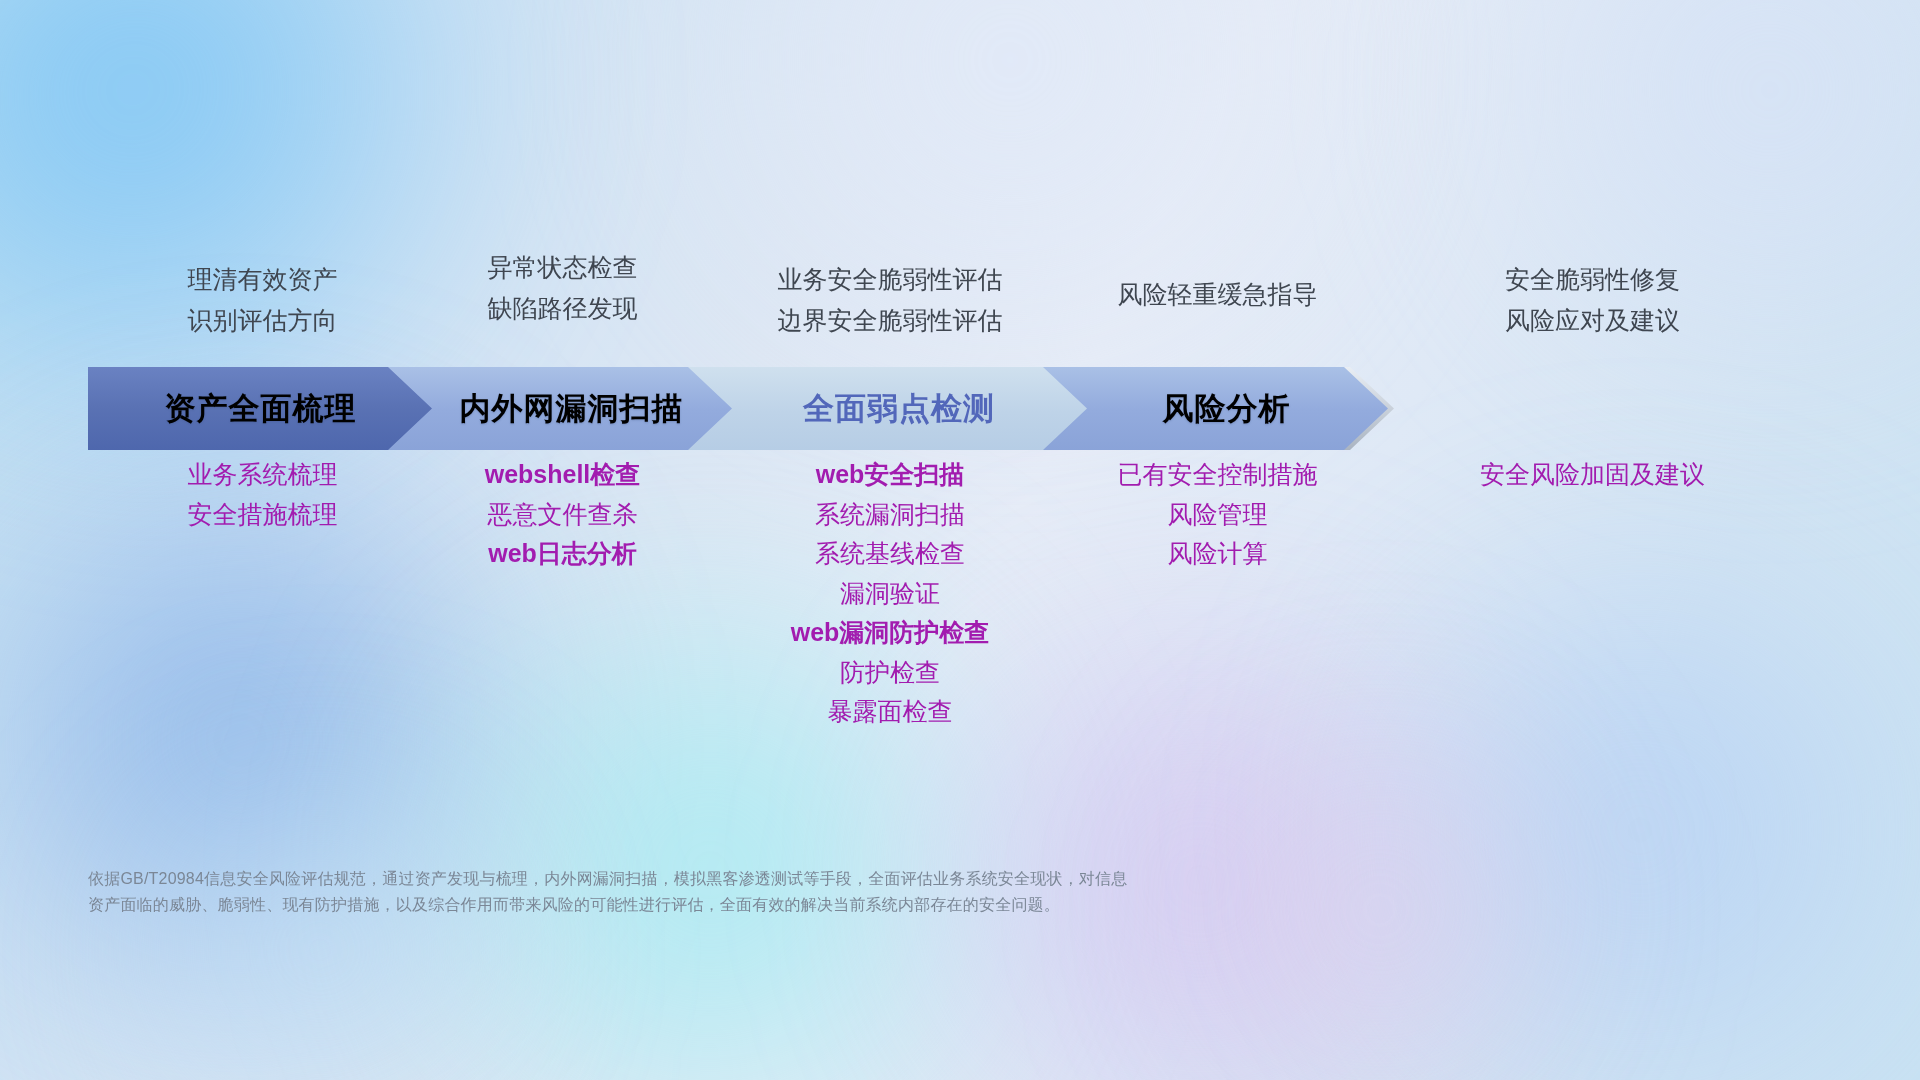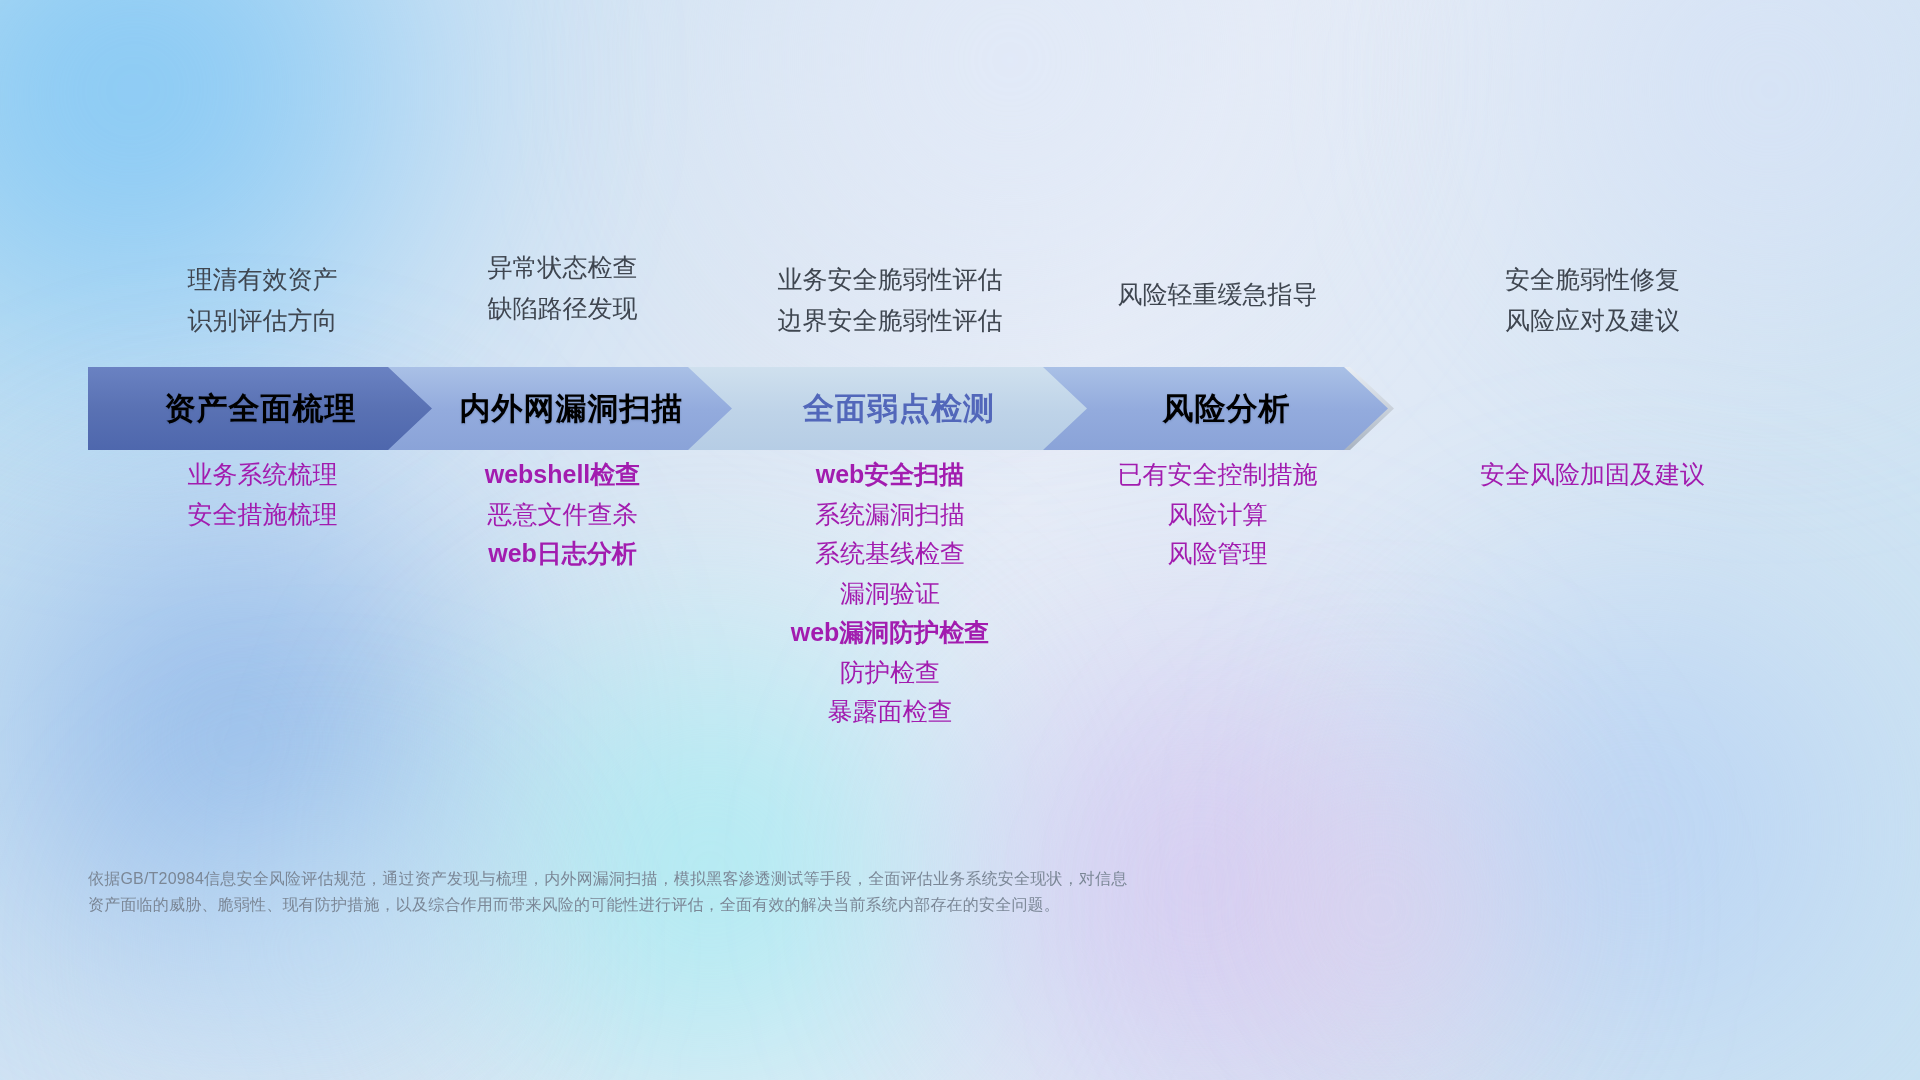--- a/index.html
+++ b/index.html
@@ -157,22 +157,22 @@
         <div class="bline bold">web安全扫描</div>
         <div class="bline">系统漏洞扫描</div>
         <div class="bline">系统基线检查</div>
         <div class="bline">漏洞验证</div>
         <div class="bline bold">web漏洞防护检查</div>
         <div class="bline">防护检查</div>
         <div class="bline">暴露面检查</div>
       </div>
       <div class="botcell" style="position: absolute; left: 955px; width: 345px; top: 0px;">
         <div class="bline">已有安全控制措施</div>
+        <div class="bline">风险管理</div>
         <div class="bline">风险计算</div>
-        <div class="bline">风险管理</div>
       </div>
       <div class="botcell" style="position: absolute; left: 1255px; width: 495px; top: 0px;">
         <div class="bline">安全风险加固及建议</div>
       </div>
     </div>
 
   <div class="footer">
     <div>依据GB/T20984信息安全风险评估规范，通过资产发现与梳理，内外网漏洞扫描，模拟黑客渗透测试等手段，全面评估业务系统安全现状，对信息</div>
     <div>资产面临的威胁、脆弱性、现有防护措施，以及综合作用而带来风险的可能性进行评估，全面有效的解决当前系统内部存在的安全问题。</div>
   </div>

